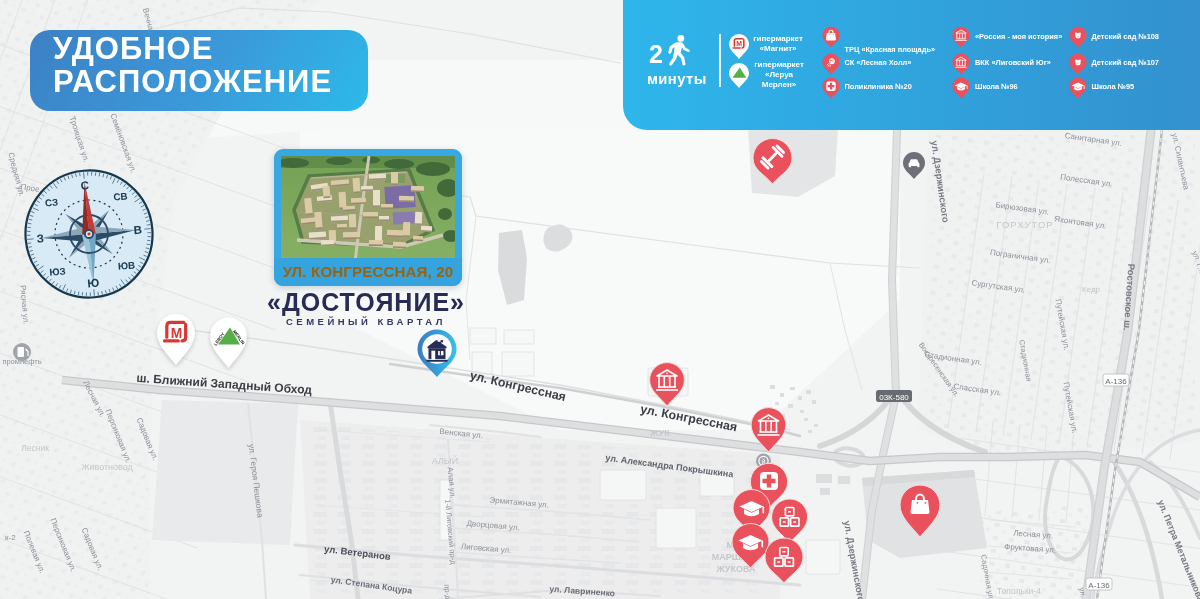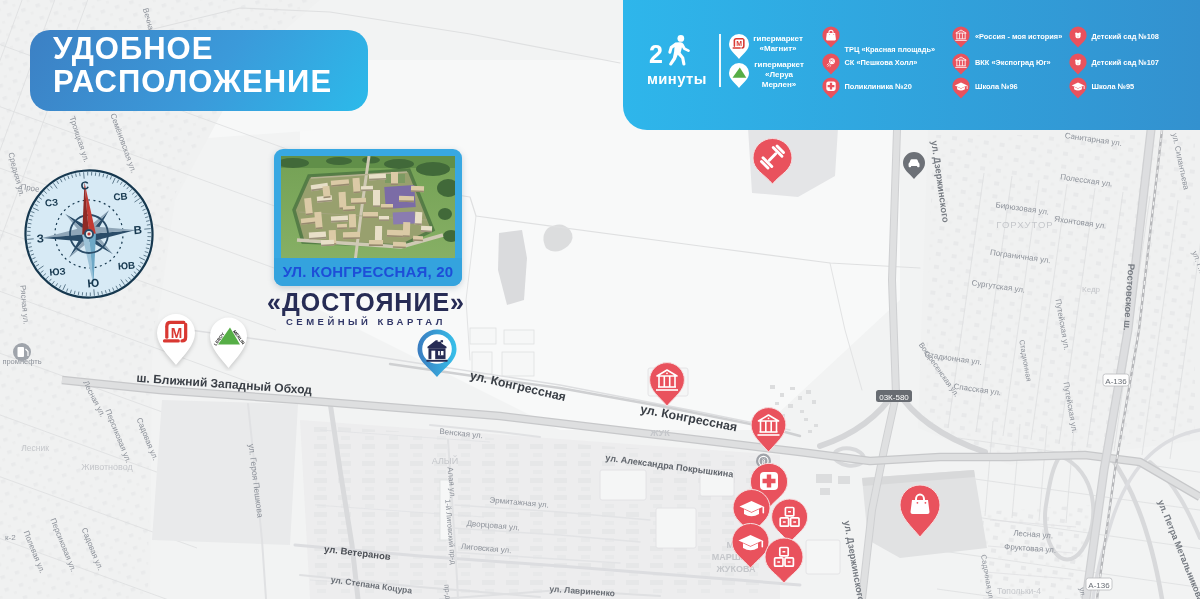--- a/index.html
+++ b/index.html
@@ -401,21 +401,21 @@
 
 <div class="abs" style="left:819.5px;top:52.5px;width:22px;height:23px;">
  <svg width="22" height="23" viewBox="0 0 22 23">
       <path d="M11,21.5 C7.4,17.0 2.4,14.5 2.4,9.2 A8.6,8.6 0 1 1 19.6,9.2 C19.6,14.5 14.6,17.0 11,21.5 Z" fill="#e9525d"></path>
       <g transform="translate(11,9.2) scale(0.52)">
         <circle cx="1.8" cy="-1.8" r="5.6" fill="#ffffff"></circle>
         <path d="M-1.6,-6.3 Q1.8,-1.8 6.2,1.4 M-2.8,2.6 Q-0.4,-3 3.4,-6.6 M-3.2,-3.4 Q1.6,-2.6 5.8,-4.4" stroke="#e9525d" stroke-width="0.85" fill="none"></path>
         <path d="M-4.6,2.6 l-2.6,2.6 M-2.4,4.6 l-3.4,3.4 M-0.2,6.4 l-1.8,1.8" stroke="#ffffff" stroke-width="1.7" stroke-linecap="round" fill="none"></path>
       </g>
     </svg></div>
-<div class="abs" style="left:844.5px;top:58.0px;width:125px;color:#fff;font-size:7.4px;font-weight:bold;white-space:nowrap;">СК «Пешкова Холл»</div>
+<div class="abs" style="left:844.5px;top:58.0px;width:125px;color:#fff;font-size:7.4px;font-weight:bold;white-space:nowrap;">СК «Лесная Холл»</div>
 
 <div class="abs" style="left:819.5px;top:76.5px;width:22px;height:23px;">
  <svg width="22" height="23" viewBox="0 0 22 23">
       <path d="M11,21.5 C7.4,17.0 2.4,14.5 2.4,9.2 A8.6,8.6 0 1 1 19.6,9.2 C19.6,14.5 14.6,17.0 11,21.5 Z" fill="#e9525d"></path>
       <g transform="translate(11,9.2) scale(0.52)">
         <rect x="-9" y="-9" width="18" height="18" rx="4" fill="#ffffff"></rect>
         <path d="M-2.2,-6.5 h4.4 v4.3 h4.3 v4.4 h-4.3 v4.3 h-4.4 v-4.3 h-4.3 v-4.4 h4.3 Z" fill="#e9525d"></path>
       </g>
     </svg></div>
 <div class="abs" style="left:844.5px;top:82.0px;width:125px;color:#fff;font-size:7.4px;font-weight:bold;white-space:nowrap;">Поликлиника №20</div>
@@ -437,21 +437,21 @@
  <svg width="22" height="23" viewBox="0 0 22 23">
       <path d="M11,21.5 C7.4,17.0 2.4,14.5 2.4,9.2 A8.6,8.6 0 1 1 19.6,9.2 C19.6,14.5 14.6,17.0 11,21.5 Z" fill="#e9525d"></path>
       <g transform="translate(11,9.2) scale(0.52)" stroke="#ffffff" fill="none" stroke-width="1.6" stroke-linejoin="round">
         <path d="M-10,-4 L0,-10 L10,-4 Z"></path>
         <path d="M-11,10 L11,10"></path>
         <path d="M-9,7 L9,7"></path>
         <path d="M-8,-4 L-8,7 M-2.7,-4 L-2.7,7 M2.7,-4 L2.7,7 M8,-4 L8,7"></path>
         <circle cx="0" cy="-6.7" r="0.9" fill="#fff" stroke="none"></circle>
       </g>
     </svg></div>
-<div class="abs" style="left:975px;top:58.0px;width:125px;color:#fff;font-size:7.4px;font-weight:bold;white-space:nowrap;">ВКК «Экспоград Юг»</div>
+<div class="abs" style="left:975px;top:58.0px;width:125px;color:#fff;font-size:7.4px;font-weight:bold;white-space:nowrap;">ВКК «Лиговский Юг»</div>
 
 <div class="abs" style="left:950px;top:76.5px;width:22px;height:23px;">
  <svg width="22" height="23" viewBox="0 0 22 23">
       <path d="M11,21.5 C7.4,17.0 2.4,14.5 2.4,9.2 A8.6,8.6 0 1 1 19.6,9.2 C19.6,14.5 14.6,17.0 11,21.5 Z" fill="#e9525d"></path>
       <g transform="translate(11,9.2) scale(0.52)" fill="#ffffff">
         <path d="M0,-7 L12,-1.5 L0,4 L-12,-1.5 Z"></path>
         <path d="M-7.5,1.2 L-7.5,6 Q0,10.5 7.5,6 L7.5,1.2 L0,4.8 Z"></path>
         <rect x="11" y="-1.5" width="1.6" height="7" rx="0.8"></rect>
       </g>
     </svg></div>
@@ -697,21 +697,21 @@
         <rect x="98" y="60" width="10" height="5" fill="#e8dfc8"></rect>
         <rect x="98" y="63.4" width="10" height="1.6" fill="#7a6f58" opacity="0.7"></rect>
       </g>
       <g transform="rotate(-2 61.0 70.5)">
         <rect x="56" y="68" width="10" height="5" fill="#dbcaa6"></rect>
         <rect x="56" y="71.4" width="10" height="1.6" fill="#7a6f58" opacity="0.7"></rect>
       </g>
 </svg></div>
 
 <div class="abs" style="left:274px;top:258px;width:188px;height:28px;border-radius:0 0 9px 9px;background:#34a3de;"></div>
-<div class="abs" style="left:274px;top:263px;width:188px;text-align:center;color:#1d4ed8;font-weight:bold;font-size:15px;letter-spacing:0.2px;">УЛ. КОНГРЕССНАЯ, 20</div>
+<div class="abs" style="left:274px;top:263px;width:188px;text-align:center;color:#a16207;font-weight:bold;font-size:15px;letter-spacing:0.2px;">УЛ. КОНГРЕССНАЯ, 20</div>
 
 <div class="abs" style="left:246px;top:288px;width:240px;text-align:center;color:#272c55;font-weight:bold;font-size:25px;letter-spacing:1px;">«ДОСТОЯНИЕ»</div>
 
 <div class="abs" style="left:266px;top:316px;width:200px;text-align:center;color:#323868;font-weight:bold;font-size:9.5px;letter-spacing:3.5px;">СЕМЕЙНЫЙ&nbsp;КВАРТАЛ</div>
 
 <div class="abs" style="left:411px;top:323px;width:52px;height:58px;">
 <svg width="52" height="58" viewBox="0 0 52 58">
 <defs>
         <linearGradient id="bp" x1="0" y1="0" x2="1" y2="0">
 <stop offset="0" stop-color="#3a7cc0"></stop>

